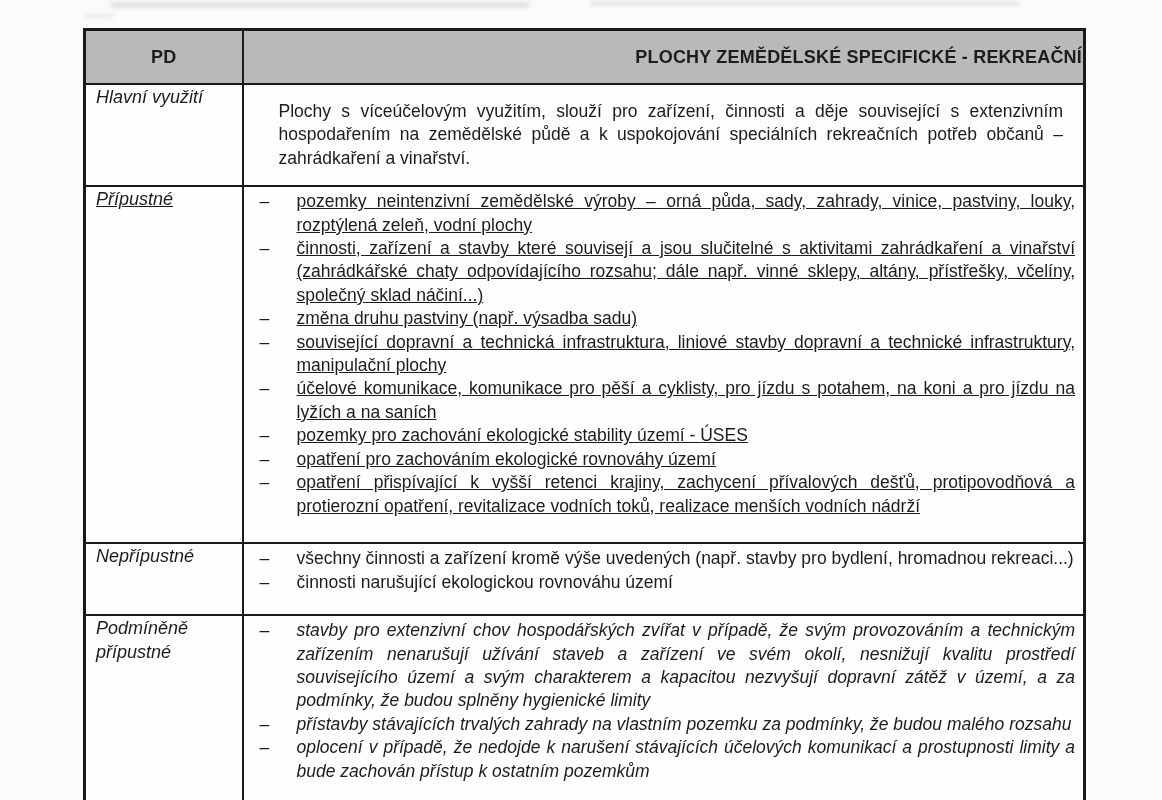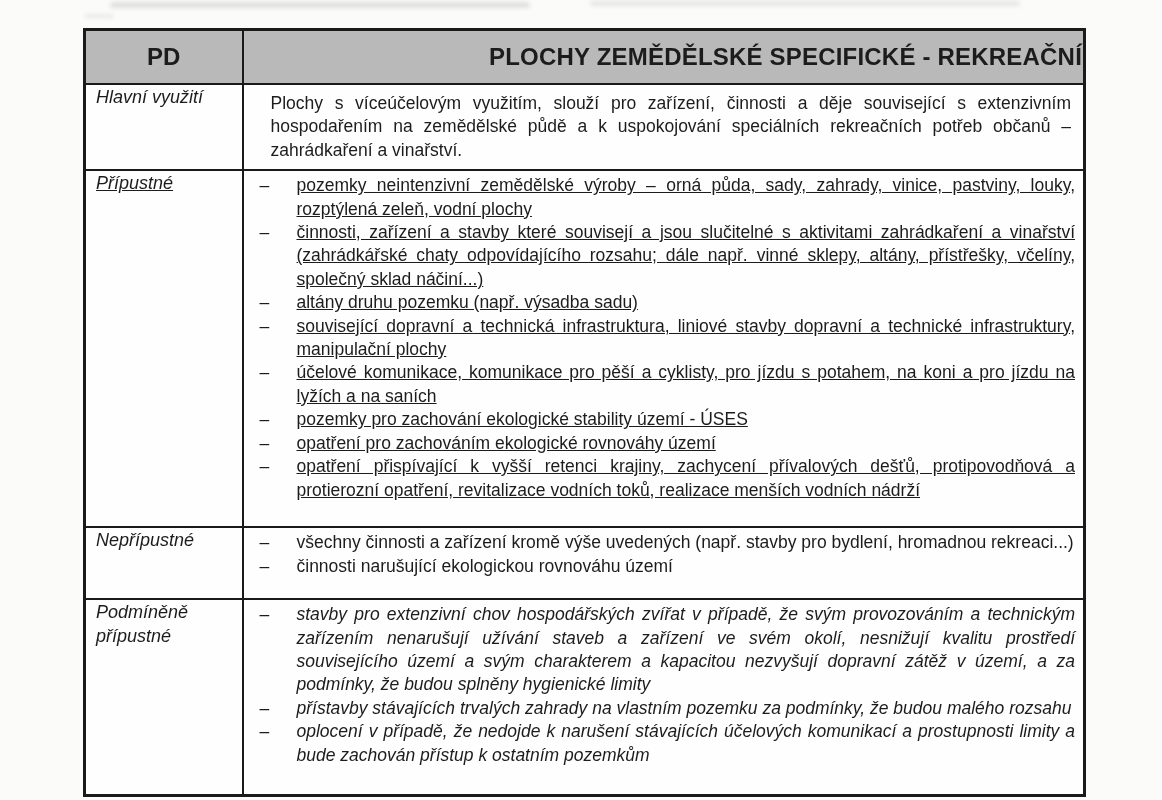--- a/index.html
+++ b/index.html
@@ -41,21 +41,21 @@
     }
     table.doc-table { border-width: 3px; }
 
     th, td { vertical-align: top; }
 
     
     tr.header-row th {
       background: var(--header-bg, #b9b9b9);
       height: 50px;
       vertical-align: middle;
-      font-size: 24px;
+      font-size: 18px;
       font-weight: bold;
       letter-spacing: 0.2px;
       white-space: nowrap;
       overflow: hidden;
     }
     th.code-cell  { text-align: center; }
     th.title-cell { text-align: right; padding-left: 12px; }
 
     
     td.label-cell {
@@ -65,21 +65,21 @@
       padding: 0 6px 4px 10px;
     }
 
     
     td.content-cell {
       font-size: 17.5px;
       line-height: 23.4px;
       padding: 3px 8px 3px 0;
     }
     td.content-cell p {
-      margin: 4px;
+      margin: 12px;
       padding-left: 23px;
       text-align: justify;
     }
     td.content-cell ul {
       margin: 0;
       padding: 0;
       list-style: none;
     }
     td.content-cell li {
       position: relative;
@@ -124,21 +124,21 @@
       <p>Plochy s víceúčelovým využitím, slouží pro zařízení, činnosti a děje související s extenzivním hospodařením na zemědělské půdě a k uspokojování speciálních rekreačních potřeb občanů – zahrádkaření a vinařství.</p>
     </td>
   </tr>
 
   <tr class="row-pripustne">
     <td class="label-cell">Přípustné</td>
     <td class="content-cell">
       <ul>
         <li><span class="dash">–</span><span>pozemky neintenzivní zemědělské výroby – orná půda, sady, zahrady, vinice, pastviny, louky, rozptýlená zeleň, vodní plochy</span></li>
         <li><span class="dash">–</span><span>činnosti, zařízení a stavby které souvisejí a jsou slučitelné s aktivitami zahrádkaření a vinařství (zahrádkářské chaty odpovídajícího rozsahu; dále např. vinné sklepy, altány, přístřešky, včelíny, společný sklad náčiní...)</span></li>
-        <li><span class="dash">–</span><span>altány druhu pozemku (např. výsadba sadu)</span></li>
+        <li><span class="dash">–</span><span>změna druhu pastviny (např. výsadba sadu)</span></li>
         <li><span class="dash">–</span><span>související dopravní a technická infrastruktura, liniové stavby dopravní a technické infrastruktury, manipulační plochy</span></li>
         <li><span class="dash">–</span><span>účelové komunikace, komunikace pro pěší a cyklisty, pro jízdu s potahem, na koni a pro jízdu na lyžích a na saních</span></li>
         <li><span class="dash">–</span><span>pozemky pro zachování ekologické stability území - ÚSES</span></li>
         <li><span class="dash">–</span><span>opatření pro zachováním ekologické rovnováhy území</span></li>
         <li><span class="dash">–</span><span>opatření přispívající k vyšší retenci krajiny, zachycení přívalových dešťů, protipovodňová a protierozní opatření, revitalizace vodních toků, realizace menších vodních nádrží</span></li>
       </ul>
     </td>
   </tr>
 
   <tr class="row-nepripustne">

